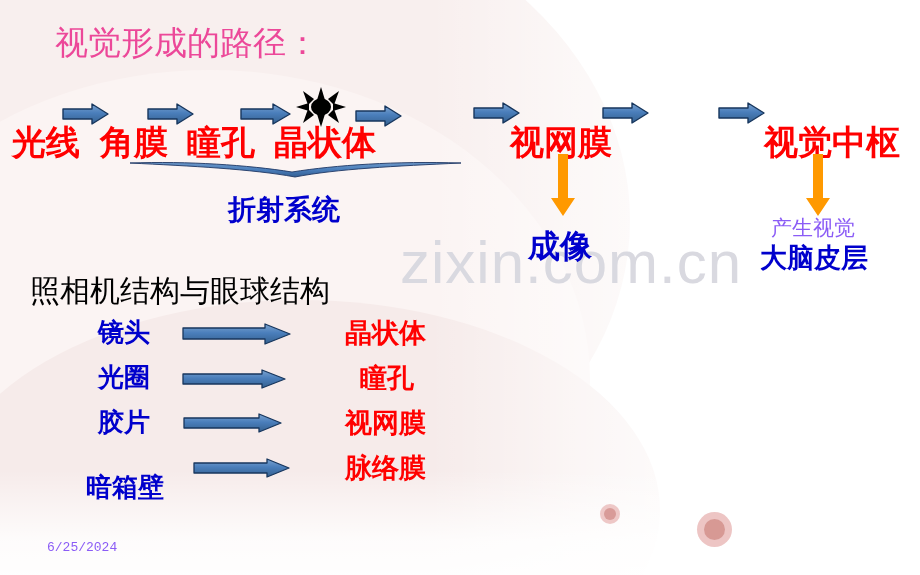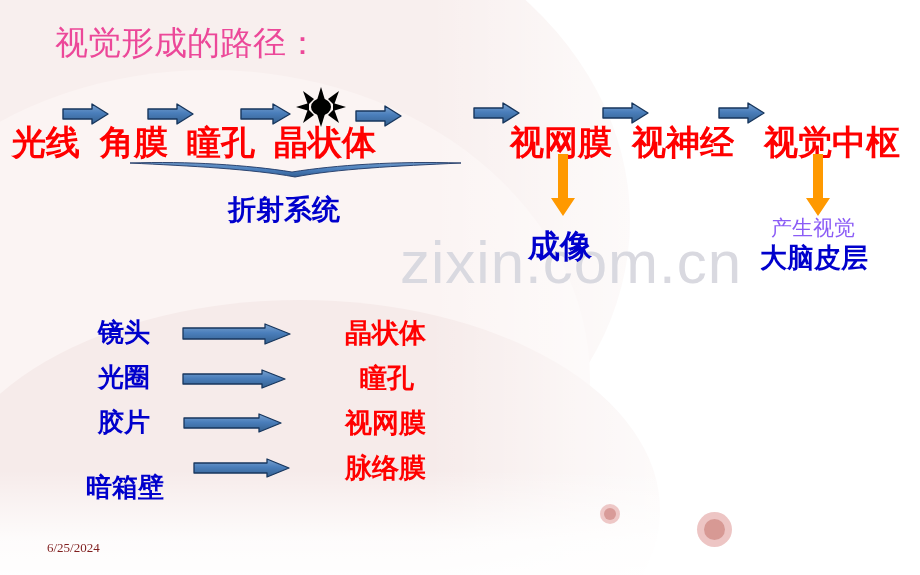--- a/index.html
+++ b/index.html
@@ -99,23 +99,23 @@
 
   
   .brace { position:absolute; }
 
   
   .sunburst { position:absolute; }
 
   .datestamp {
     position:absolute;
     left:47px; top:540px;
-    font-family:Liberation Serif, serif;
+    font-family:Liberation Mono, monospace;
     font-size:13px;
-    color:#7f1d1d;
+    color:#8b5cf6;
   }
 </style>
 </head>
 <body>
 
 <div id="slide">
 
   <div class="bg-ellipse-main"></div>
   <div class="bg-ellipse-soft"></div>
   <div class="bg-ellipse-bottom"></div>
@@ -188,21 +188,20 @@
         <ellipse cx="25" cy="20" rx="10" ry="8.5"></ellipse>
       </g>
     </svg>
   </div>
 
   <div class="t red path-label" style="left:12px;  top:126px;">光线</div>
   <div class="t red path-label" style="left:100px; top:126px;">角膜</div>
   <div class="t red path-label" style="left:187px; top:126px;">瞳孔</div>
   <div class="t red path-label" style="left:274px; top:126px;">晶状体</div>
   <div class="t red path-label" style="left:510px; top:126px;">视网膜</div>
-  <div class="t red path-label" style="left:632px; top:126px;">视神经</div>
   <div class="t red path-label" style="left:764px; top:126px;">视觉中枢</div>
 
   <div class="brace" style="left:128px; top:160px;">
     <svg width="335" height="22" viewBox="0 0 335 22">
       <defs>
         <linearGradient id="gbr" x1="0" y1="0" x2="0" y2="1">
           <stop offset="0%" stop-color="#6d97c8"></stop>
           <stop offset="50%" stop-color="#4a7ebb"></stop>
           <stop offset="100%" stop-color="#335e93"></stop>
         </linearGradient>
@@ -221,20 +220,21 @@
   <div class="t blue" style="left:528px; top:230px; font-size:32px;">成像</div>
 
   <div class="arrow-orange" style="left:805px; top:154px;">
     <svg width="26" height="63" viewBox="0 0 26 63">
       <path d="M8,0 L18,0 L18,44 L25,44 L13,62 L1,44 L8,44 Z" fill="#ff9900"></path>
     </svg>
   </div>
   <div class="t blue-plain" style="left:771px; top:218px; font-size:21px;">产生视觉</div>
   <div class="t blue" style="left:760px; top:245px; font-size:27px;">大脑皮层</div>
 
+  <div class="t heading2" style="left:30px; top:276px;">照相机结构与眼球结构</div>
 
   <div class="t blue" style="left:98px; top:320px; font-size:26px;">镜头</div>
   <div class="arrow-blue" style="left:182px; top:323px;">
     <svg width="110" height="22" viewBox="0 0 110 22">
       <path d="M1,5 L83,5 L83,1 L108,11 L83,21 L83,16 L1,16 Z" fill="url(#gb1)" stroke="#17365d" stroke-width="1.3" stroke-linejoin="round"></path>
     </svg>
   </div>
   <div class="t red" style="left:345px; top:320px; font-size:27px;">晶状体</div>
 
   <div class="t blue" style="left:98px; top:365px; font-size:26px;">光圈</div>

